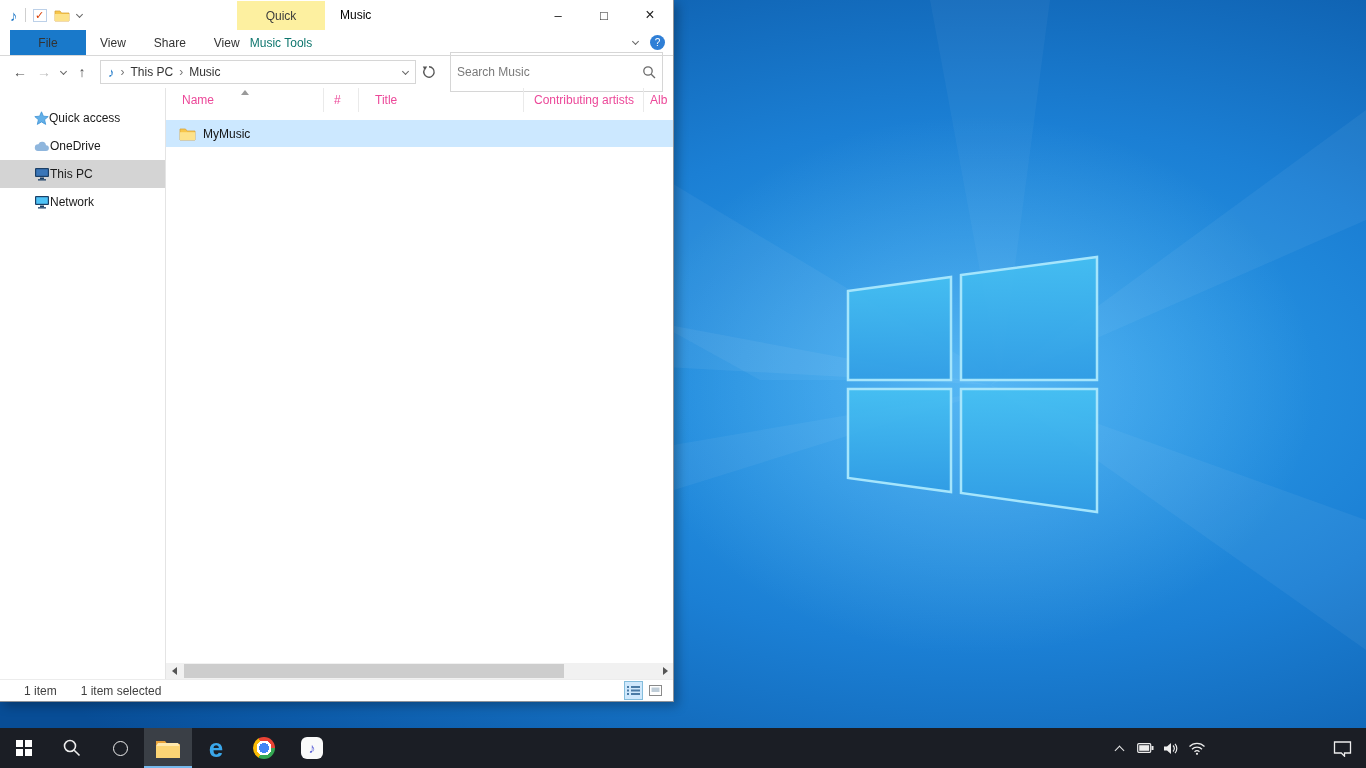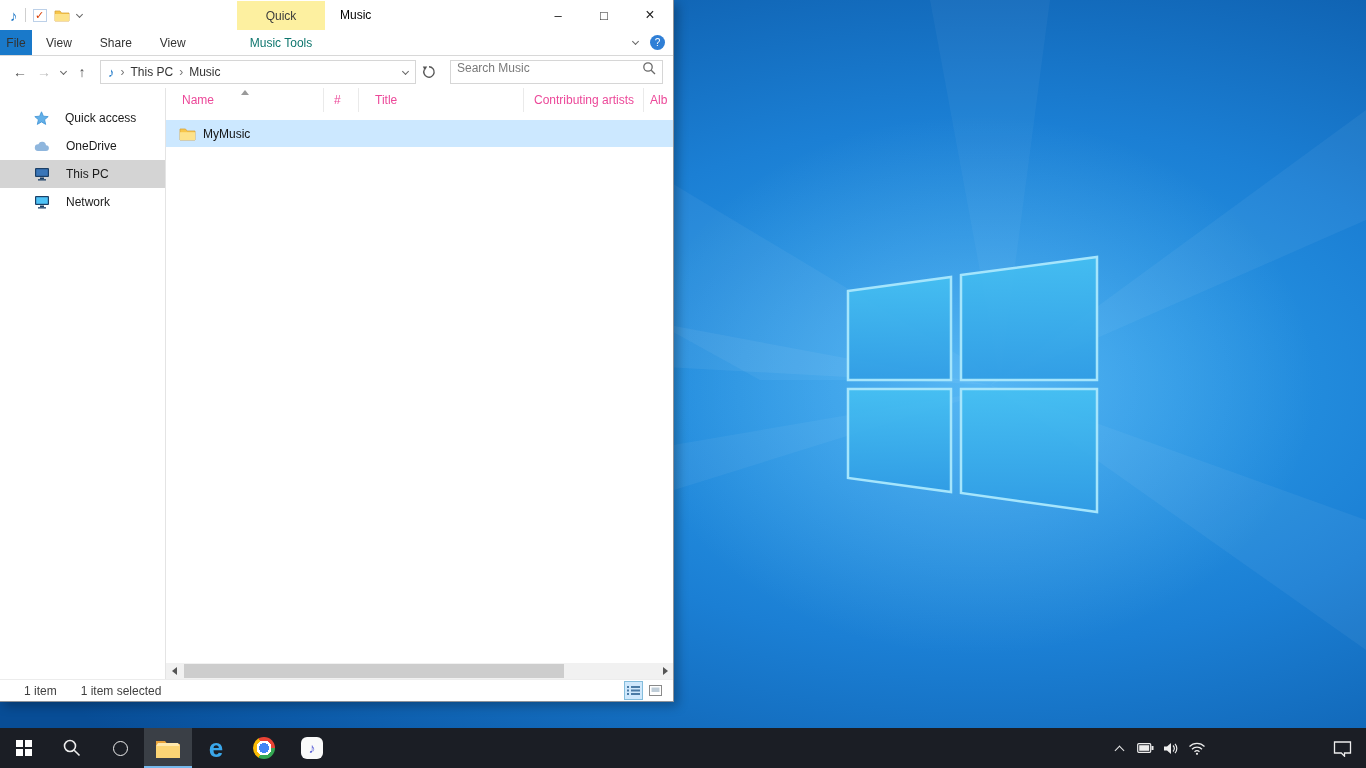--- a/index.html
+++ b/index.html
@@ -42,44 +42,44 @@
   .qat-check { font-size:11px; color:#d83b01; border:1px solid #bcd0e8; background:#fff; width:14px; height:13px; line-height:11px; text-align:center; }
   .chev-dn-sm { width:5px; height:5px; border-right:1.3px solid #666; border-bottom:1.3px solid #666; transform:rotate(45deg); margin-top:-2px; }
   .ctx-tab { position:absolute; left:237px; top:1px; width:88px; height:29px; background:#fdf0a0; display:flex; align-items:center; justify-content:center; color:#3c3c3c; }
   .win-title { position:absolute; left:340px; top:0; height:30px; display:flex; align-items:center; color:#000; }
   .caption { position:absolute; right:0; top:0; display:flex; height:30px; }
   .cap-btn { width:46px; height:30px; display:flex; align-items:center; justify-content:center; color:#222; font-size:13px; }
   .cap-btn.close { font-size:16px; }
 
   
   .tabrow { height:26px; flex:none; display:flex; align-items:stretch; border-bottom:1px solid #d8d8d8; position:relative; }
-  .tab-file { width:32px; background:#1979ca; color:#fff; display:flex; align-items:center; justify-content:center; }
+  .tab-file { width:76px; margin-left:10px; background:#1979ca; color:#fff; display:flex; align-items:center; justify-content:center; }
   .tab { padding:0 14px; display:flex; align-items:center; color:#333; }
   .tab-ctx { position:absolute; left:237px; top:0; width:88px; height:100%; display:flex; align-items:center; justify-content:center; color:#0f766e; }
   .tab-right { position:absolute; right:8px; top:0; height:100%; display:flex; align-items:center; gap:12px; }
   .help-btn { width:15px; height:15px; background:#2f7fd6; color:#fff; border-radius:50%; font-size:10px; display:flex; align-items:center; justify-content:center; }
 
   
   .addressrow { height:32px; flex:none; display:flex; align-items:center; padding:0 10px 0 8px; }
   .nav-btn { width:24px; height:24px; display:flex; align-items:center; justify-content:center; color:#4f4f4f; font-size:14px; }
   .nav-btn.disabled { color:#bdbdbd; }
   .nav-chev { width:14px; display:flex; justify-content:center; }
   .addressbox { height:24px; width:316px; border:1px solid #d6d6d6; margin-left:6px; display:flex; align-items:center; color:#333; position:relative; padding-left:7px; gap:6px; background:#fff; }
   .crumb-sep { color:#777; font-size:12px; }
   .addr-note { color:#1e78c8; font-size:13px; }
   .addr-drop { margin-left:auto; width:20px; height:100%; display:flex; align-items:center; justify-content:center; }
   .refresh-btn { width:26px; height:24px; display:flex; align-items:center; justify-content:center; }
-  .searchbox { height:24px; flex:1; border:1px solid #d6d6d6; margin-left:8px; display:flex; align-items:flex-start; padding:0 6px; background:#fff; }
+  .searchbox { height:40px; flex:1; border:1px solid #d6d6d6; margin-left:8px; display:flex; align-items:center; padding:0 6px; background:#fff; }
   .searchbox input { flex:1; border:none; outline:none; font-size:12px; font-family:"Liberation Sans",sans-serif; color:#333; }
   .searchbox input::placeholder { color:#7a7a7a; }
 
   
   .window-body { flex:1; display:flex; min-height:0; }
   .navpane { width:166px; flex:none; border-right:1px solid #e4e4e4; padding-top:16px; color:#1a1a1a; }
-  .nav-item { height:28px; display:flex; align-items:center; padding-left:34px; gap:16px; }
+  .nav-item { height:28px; display:flex; align-items:center; padding-left:34px; gap:0; }
   .nav-item.selected { background:#d4d4d4; }
   .nav-item svg { flex:none; }
 
   .mainpane { flex:1; display:flex; flex-direction:column; min-width:0; }
   .colheaders { height:24px; flex:none; display:flex; color:#ec4899; position:relative; }
   .col { display:flex; align-items:center; border-right:1px solid #eaeaea; position:relative; }
   .col-name { width:158px; padding-left:16px; }
   .col-num  { width:35px; padding-left:10px; }
   .col-title{ width:165px; padding-left:16px; }
   .col-artists { width:120px; padding-left:10px; }

